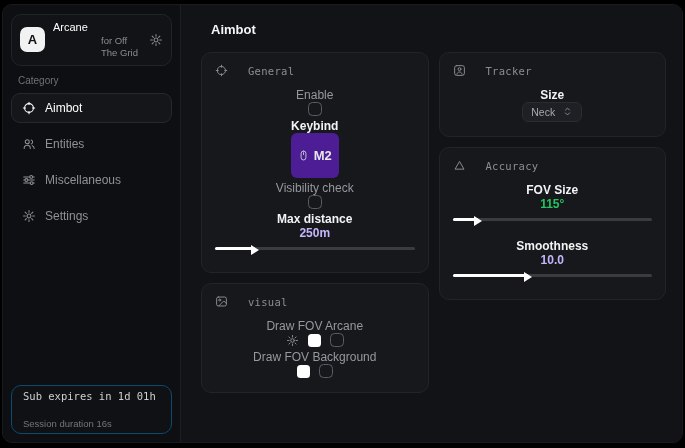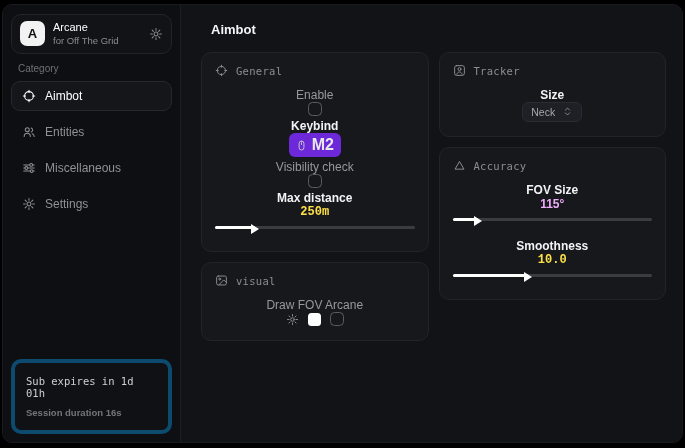--- a/index.html
+++ b/index.html
@@ -23,68 +23,68 @@
     border:1px solid #232428; border-radius:10px; padding:6px 8px;
     display:flex; align-items:center; gap:8px; background:#121316;
   }
   .logo {
     width:25px; height:25px; border-radius:7px; background:#f2f2f2; color:#111;
     font-weight:bold; display:flex; align-items:center; justify-content:center;
     font-size:13px; flex-shrink:0;
   }
   .side-title-wrap { line-height:1.25; }
   .side-title { font-size:11px; font-weight:normal; color:#fff; }
-  .side-subtitle { font-size:9.5px; color:#8b8d91; }
+  .side-subtitle { font-size:9.5px; color:#8b8d91;margin-left:48px; }
   .side-gear { margin-left:auto; color:#8b8d91; display:flex; cursor:pointer; }
   .category { color:#6f7176; font-size:10px; margin:9px 7px 7px; }
   .nav-item {
     display:flex; align-items:center; gap:9px; padding:7px 10px;
     border-radius:9px; color:#8f9196; border:1px solid transparent;
     margin-bottom:6px; cursor:pointer;
   }
   .nav-item .icon { display:flex; }
   .nav-item.active { color:#fff; border-color:#27282d; background:#15161a; }
   .side-footer {
-    margin-top:auto; border:4px solid #0c4a6e; border-radius:10px;
-    padding:12px 11px; background:#101114;
+    margin-top:auto; border:1px solid #0c4a6e; border-radius:10px;
+    padding:4px 11px; background:#101114;
   }
   .footer-line1 { font-family:"DejaVu Sans Mono", monospace; font-size:10.5px; color:#cfd0d3; }
-  .footer-line2 { font-size:9.5px; color:#73767b; margin-top:8px; font-weight:bold; }
+  .footer-line2 { font-size:9.5px; color:#73767b; margin-top:16px; font-weight:normal; }
   
   .main { flex:1; padding:17px 14px 0 12px; background:#121316; }
   .main-title { font-weight:bold; font-size:13px; color:#f5f6f7; margin:0 0 15px 18px; }
   .columns { display:flex; gap:10px; padding-left:8px; padding-right:2px; }
   .col { width:50%; }
   .card {
     background:#17181c; border:1px solid #232429; border-radius:10px;
     padding:11px 13px; margin-bottom:10px;
   }
   .card-header {
-    display:flex; align-items:center; gap:8px; color:#8b8d91;
+    display:flex; align-items:center; gap:20px; color:#8b8d91;
     font-family:"DejaVu Sans Mono", monospace; font-size:10.5px;
     margin-bottom:11px; letter-spacing:0.3px;
   }
   .card-header .icon { display:flex; }
   .row {
     display:flex; align-items:center; justify-content:space-between;
     min-height:21px; margin:3px 0; color:#96989d;flex-direction:column;
   }
   .label-strong { color:#f2f3f5; font-weight:600; }
   .row-controls { display:flex; align-items:center; gap:9px; }
-  .value { color:#fde047; font-weight:600;font-family:Liberation Mono, monospace; }
-  .value-bright { color:#f0abfc; font-weight:600; }
+  .value { color:#c4b5fd; font-weight:600; }
+  .value-bright { color:#22c55e; font-weight:600; }
   .checkbox {
     width:14px; height:14px; border:1.5px solid #5a5c63; border-radius:4.5px;
     cursor:pointer; flex-shrink:0;
   }
   .swatch { width:13px; height:13px; background:#fff; border-radius:3.5px; cursor:pointer; }
   .row-gear { color:#8b8d91; display:flex; cursor:pointer; }
   .keybadge {
-    display:flex; align-items:center; gap:5px; background:#6d28d9;
-    border-radius:6px; padding:3px 7px; color:#e8e9eb; font-size:16px;
+    display:flex; align-items:center; gap:5px; background:#4c1d95;
+    border-radius:6px; padding:15px 7px; color:#e8e9eb; font-size:13px;
     font-weight:600; cursor:pointer;
   }
   .keybadge .icon { display:flex; color:#c9cacd; }
   .select {
     display:flex; gap:7px; background:#1f2025;
     border:1px solid #2b2c31; border-radius:6px; padding:3px 8px;
     color:#a6a8ad; font-size:10.5px; cursor:pointer;
   }
   .select .icon { display:flex; color:#8b8d91; }
   .slider { position:relative; height:11px; margin:3px 0 7px; cursor:pointer; }
@@ -246,20 +246,27 @@
                 <svg width="13" height="13" viewBox="0 0 16 16" fill="none" stroke="currentColor" stroke-width="1.2" stroke-linecap="round">
                   <circle cx="8" cy="8" r="2.2"></circle>
                   <path d="M8 1.8v2M8 12.2v2M1.8 8h2M12.2 8h2M3.6 3.6l1.4 1.4M11 11l1.4 1.4M12.4 3.6L11 5M5 11l-1.4 1.4"></path>
                 </svg>
               </span>
               <span class="swatch"></span>
               <span class="checkbox"></span>
             </span>
           </div>
 
+          <div class="row">
+            <span>Draw FOV Background</span>
+            <span class="row-controls">
+              <span class="swatch"></span>
+              <span class="checkbox"></span>
+            </span>
+          </div>
         </div>
 
       </div>
 
       <div class="col">
 
         <div class="card">
           <div class="card-header">
             <span class="icon">
               <svg width="13" height="13" viewBox="0 0 16 16" fill="none" stroke="currentColor" stroke-width="1.2" stroke-linecap="round" stroke-linejoin="round">

